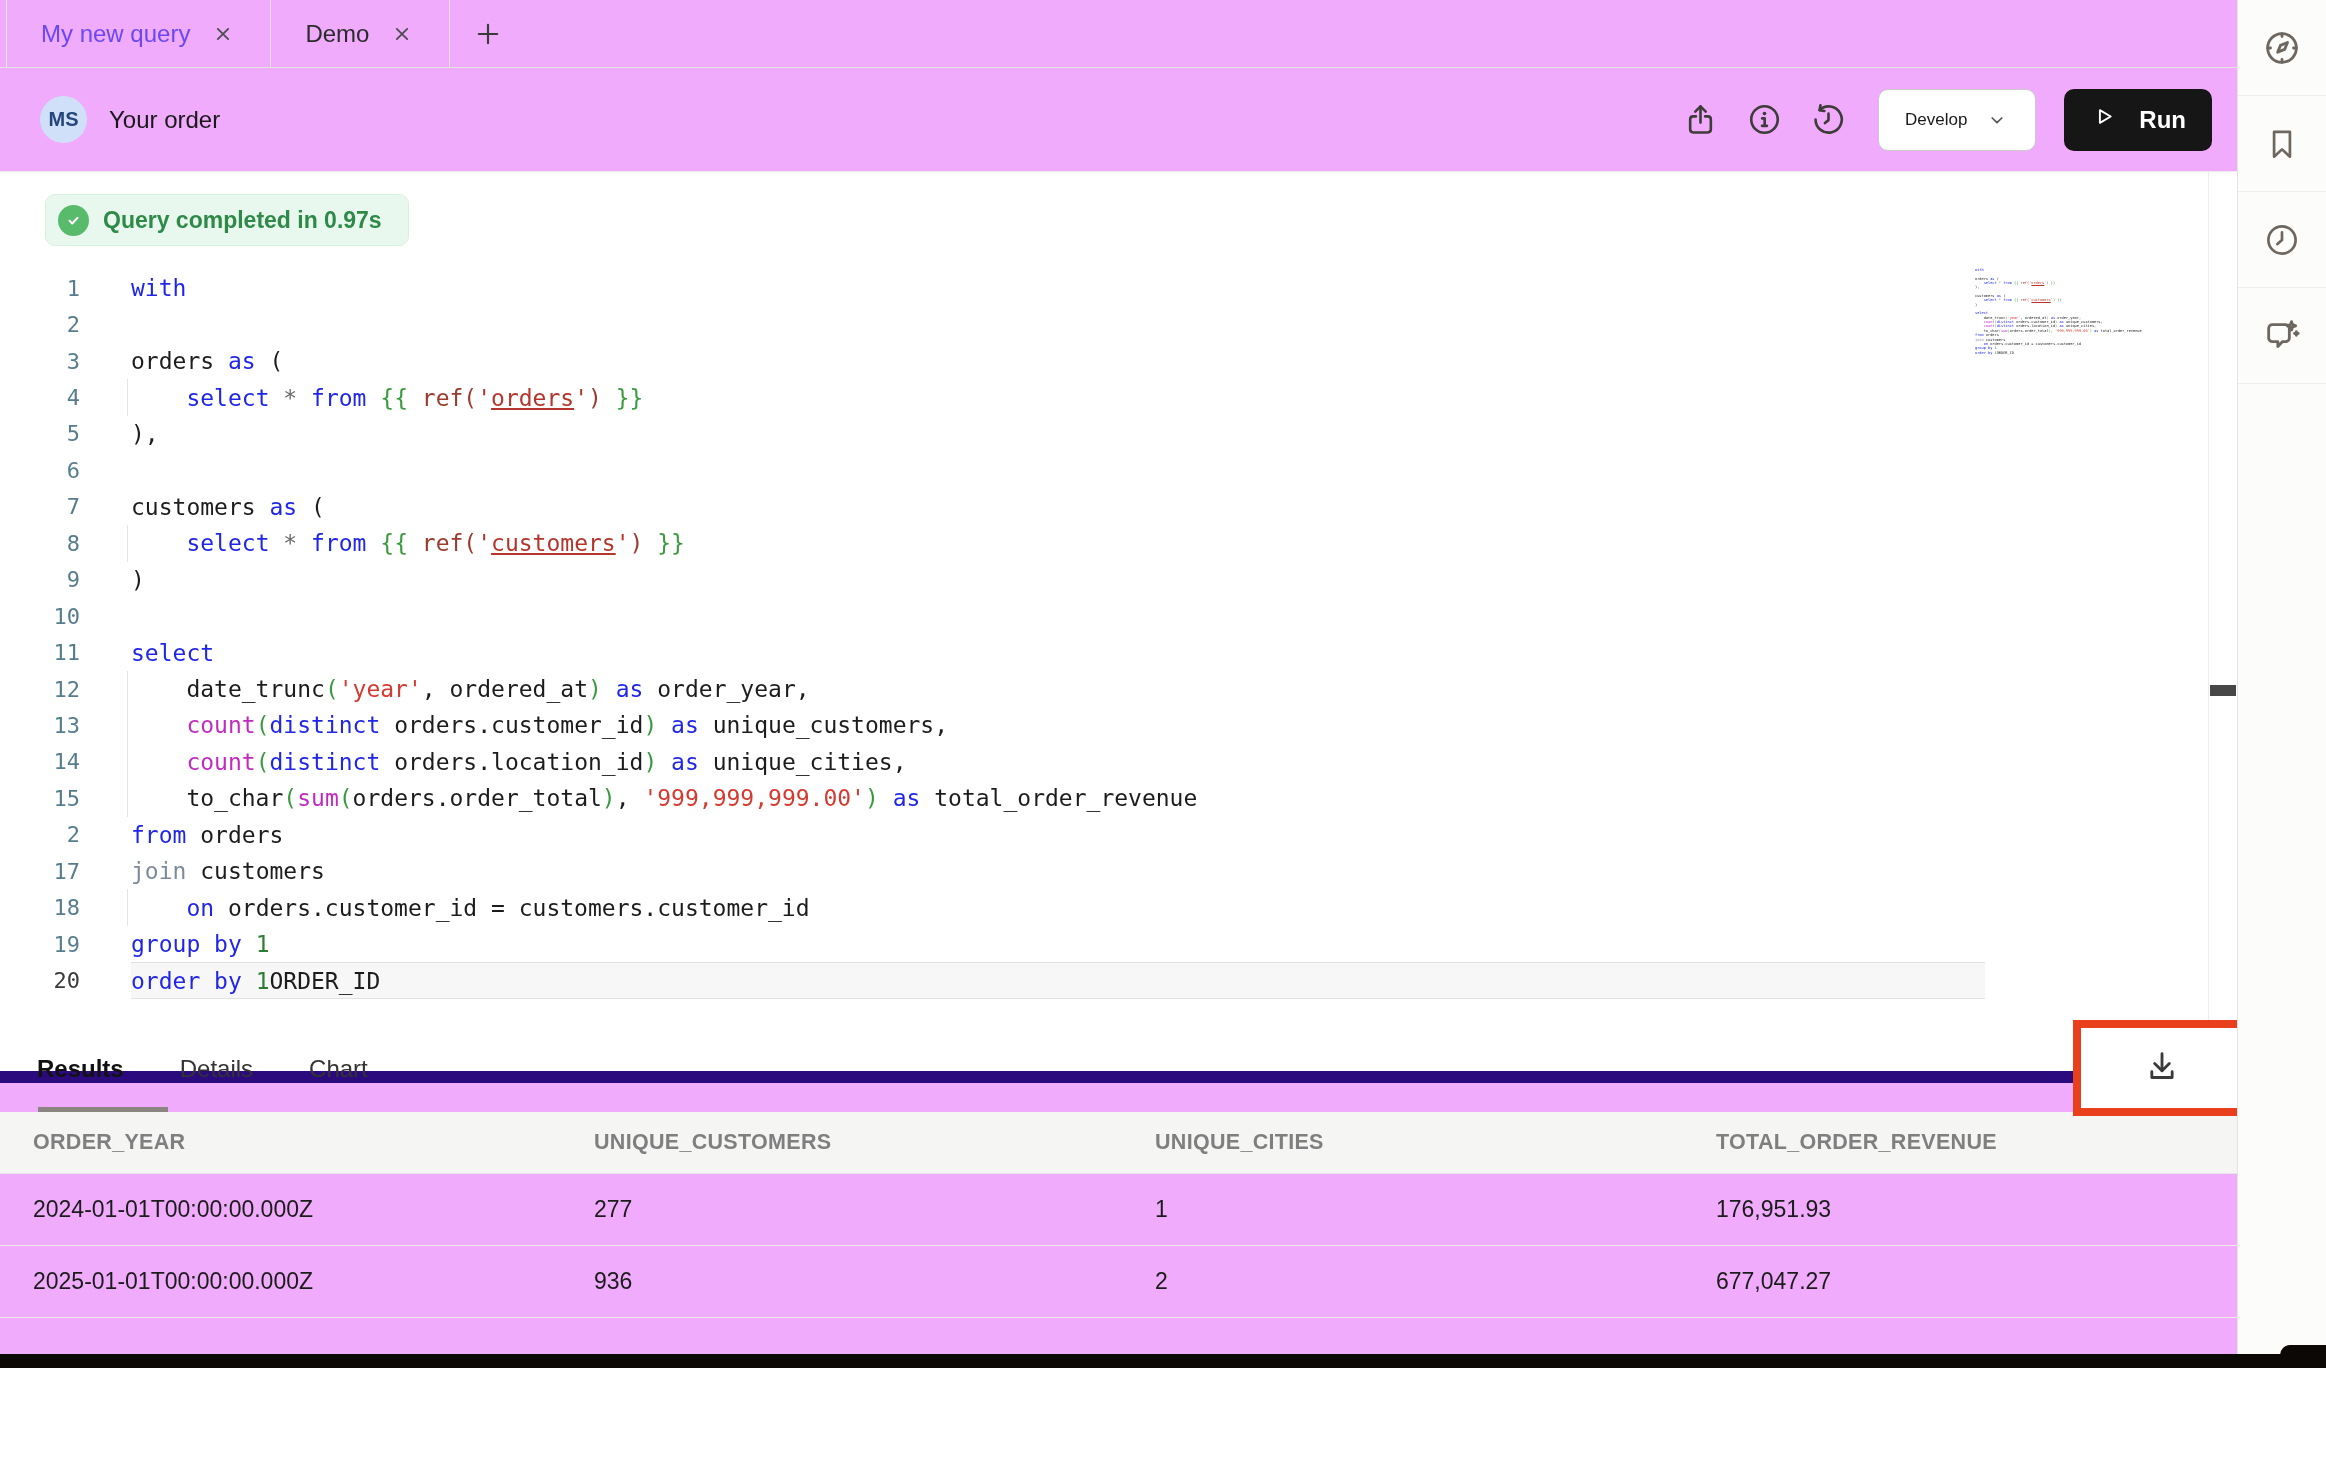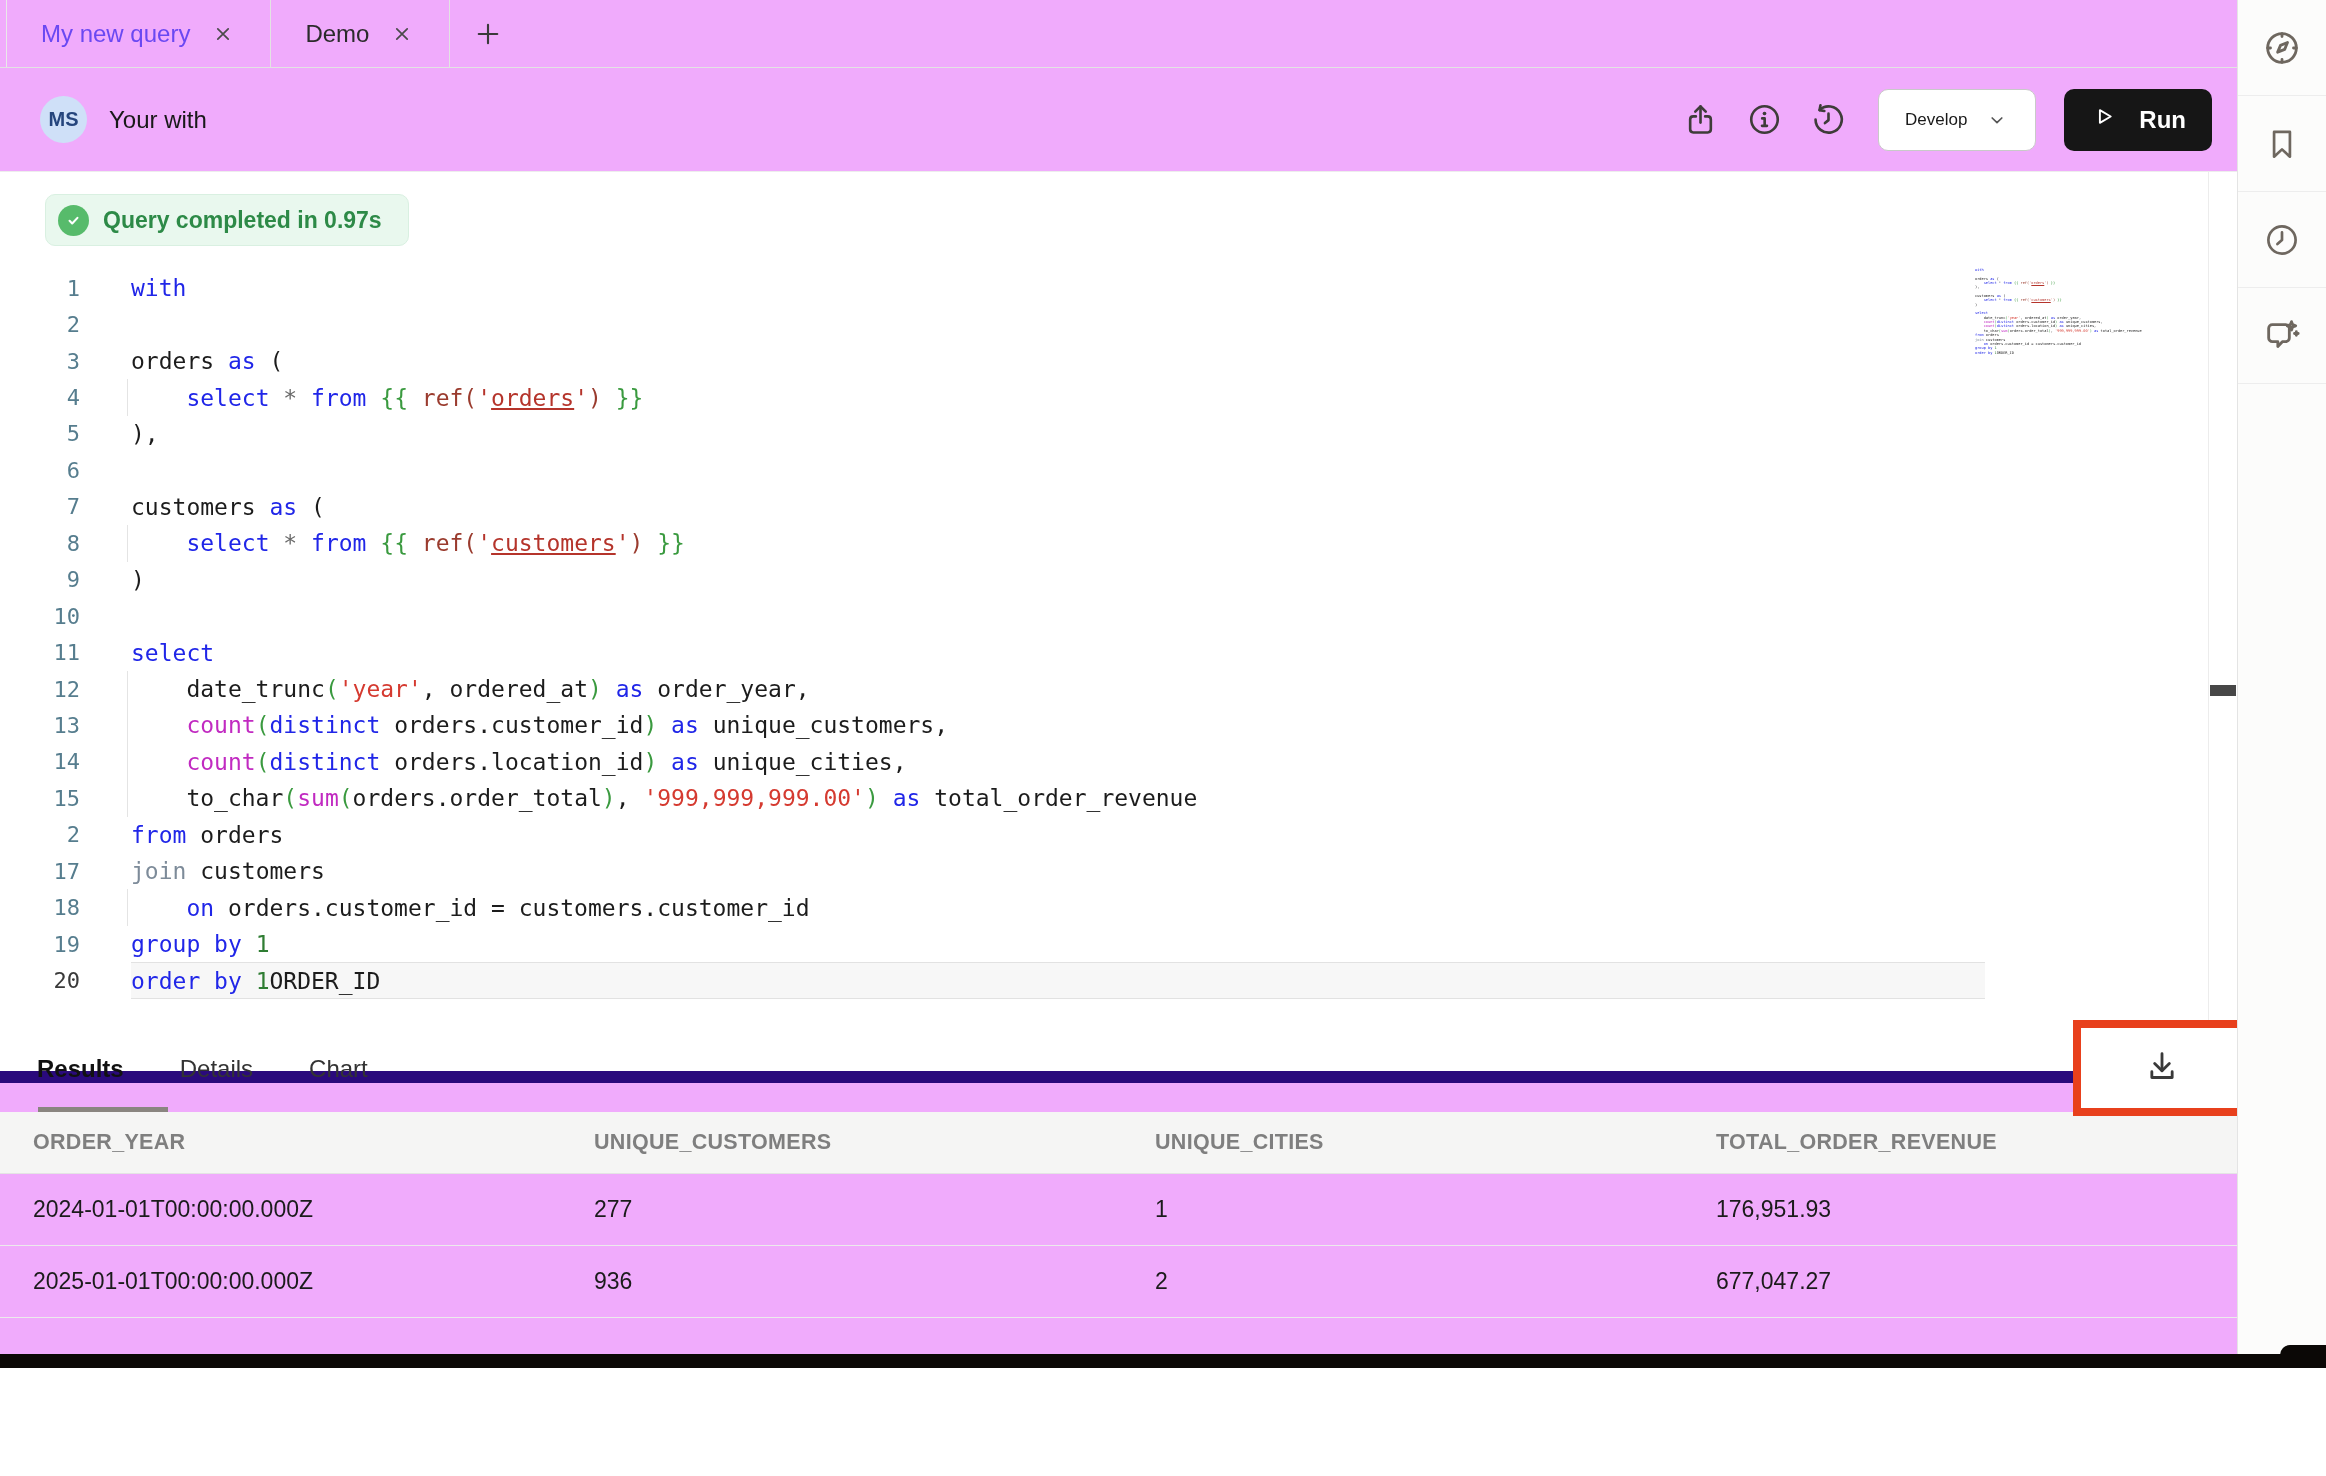--- a/index.html
+++ b/index.html
@@ -114,21 +114,21 @@
         </div>
         <div class="tab-plus">
           <svg width="30" height="30" viewBox="0 0 24 24" fill="none" stroke="currentColor" stroke-width="1.7" stroke-linecap="round" stroke-linejoin="round">
             <path d="M12 4.6v14.8M4.6 12h14.8"></path>
           </svg>
         </div>
       </div>
 
     <div class="qheader">
       <div class="avatar">MS</div>
-      <div class="qtitle">Your with</div>
+      <div class="qtitle">Your order</div>
       <div class="spacer"></div>
       <div class="iconbtn">
           <svg width="37" height="37" viewBox="0 0 24 24" fill="none" stroke="currentColor" stroke-width="1.7" stroke-linecap="round" stroke-linejoin="round">
             <path d="M9 10H7.3c-1.2 0-2 .8-2 2v6.4c0 1.2.8 2 2 2h9.4c1.2 0 2-.8 2-2V12c0-1.2-.8-2-2-2H15"></path>
             <path d="M12 14V3.6"></path>
             <path d="M8.6 6.9 12 3.5l3.4 3.4"></path>
           </svg>
         </div>
       <div class="iconbtn">
           <svg width="37" height="37" viewBox="0 0 24 24" fill="none" stroke="currentColor" stroke-width="1.7" stroke-linecap="round" stroke-linejoin="round">

